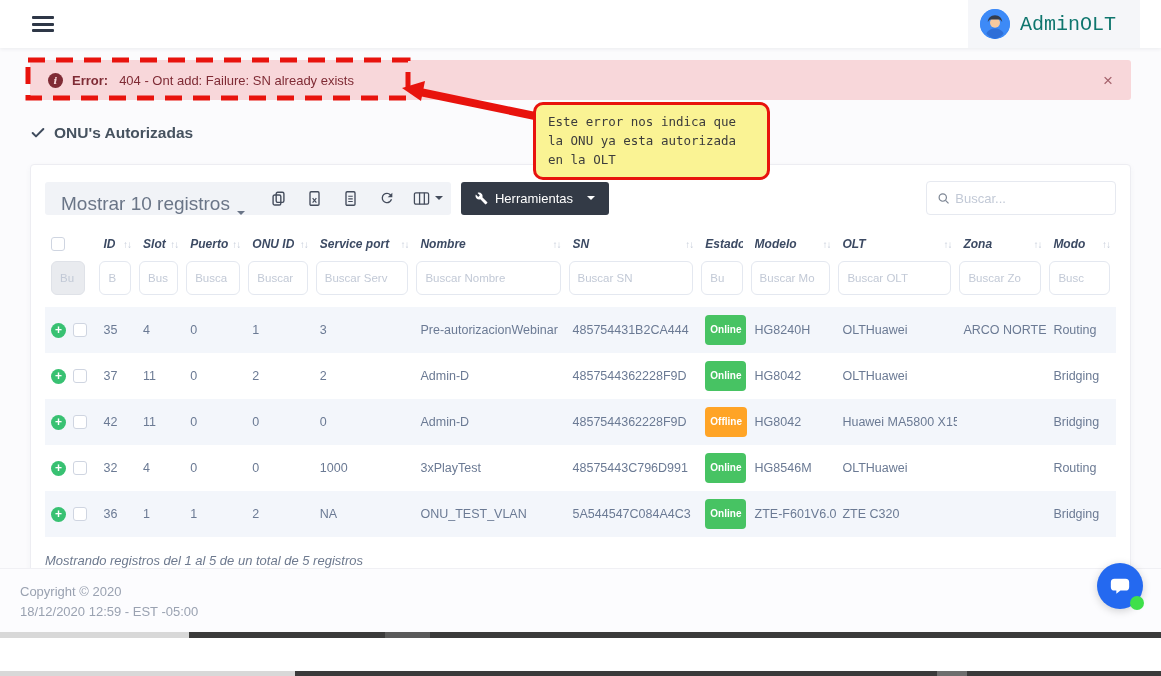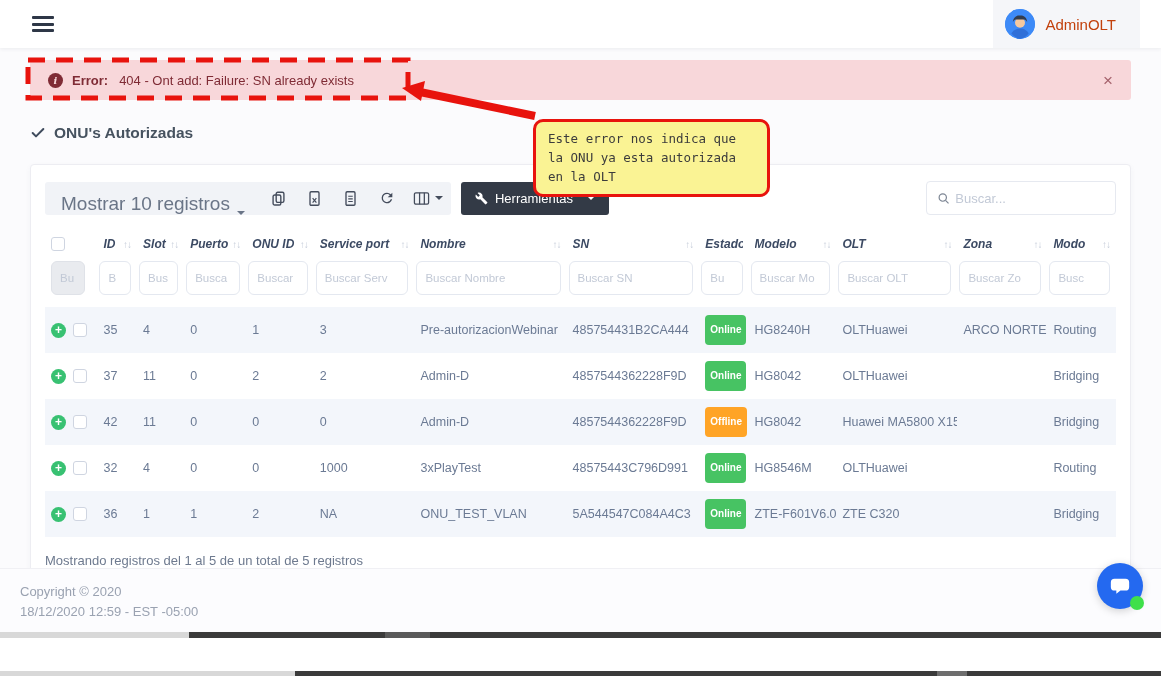--- a/index.html
+++ b/index.html
@@ -15,21 +15,21 @@
     box-shadow:0 1px 4px rgba(40,50,70,.08); display:flex; align-items:center;
     justify-content:space-between; padding-left:32px; z-index:6;
   }
   .hamburger { width:22px; cursor:pointer; }
   .hamburger span { display:block; height:3px; background:#2e3747; border-radius:1px; margin:3.5px 0; }
   .user-box {
     height:48px; background:#f5f6f9; display:flex; align-items:center; gap:10px;
     padding:0 24px 0 12px; margin-right:21px; cursor:pointer;
   }
   .avatar { width:30px; height:30px; border-radius:50%; overflow:hidden; background:#3d8af7; flex:0 0 auto; }
-  .user-name { font-size:15px; color:#c2410c; }
+  .user-name { font-size:20px; color:#0f766e;font-family:Liberation Mono, monospace; }
   
   .content {
     position:absolute; top:48px; left:0; right:0; height:520px;
     background:#fbfbfd; padding:12px 30px 0; overflow:hidden;
   }
   .alert {
     height:40px; background:#f8d7da; border-radius:3px; display:flex;
     align-items:center; padding:0 18px; color:#7f2b35; font-size:13px; gap:9px;
   }
   .info-icon {
@@ -106,41 +106,41 @@
   .checkbox {
     display:inline-block; width:14px; height:14px; border:1px solid #cfd5e1; border-radius:3px;
     background:#fff; cursor:pointer; flex:0 0 auto;
   }
   .badge {
     display:inline-block; color:#fff; font-size:10px; font-weight:bold;
     padding:10px 5px; border-radius:4px; line-height:1;
   }
   .badge.online  { background:#47c363; }
   .badge.offline { background:#ffa426;text-align:right; }
-  .table-info { margin-top:16px; padding:0 4px; font-size:13px; color:#6e7a8f; }
+  .table-info { margin-top:16px; padding:0 4px; font-size:13px; color:#6e7a8f;font-style:italic; }
   .pagination-row { display:flex; justify-content:flex-end; margin-top:14px; padding:0 8px; }
   .pagination { display:flex; }
   .page-item {
     min-width:34px; height:31px; display:flex; align-items:center; justify-content:center;
     border:1px solid #e3e7ef; background:#fff; color:#6c7a92; font-size:13px;
     padding:0 13px; margin-left:-1px; cursor:pointer;
   }
   .page-item:first-child { border-radius:4px 0 0 4px; margin-left:0; }
   .page-item:last-child  { border-radius:0 4px 4px 0; }
   .page-item.active { background:#6777ef; border-color:#6777ef; color:#fff; padding:0; }
   
   .footer {
     position:absolute; top:568px; left:0; right:0; height:64px; background:#fcfcfe;
     border-top:1px solid #f0f0f4; padding:13px 20px; font-size:13px; color:#9aa2b1; line-height:1.55;
   }
   
   .dashed-box { position:absolute; left:24px; top:56px; z-index:7; pointer-events:none; }
   .arrow-svg  { position:absolute; left:398px; top:80px; z-index:7; pointer-events:none; }
   .callout {
-    position:absolute; left:533px; top:119px; width:237px; z-index:7;
+    position:absolute; left:533px; top:102px; width:237px; z-index:7;
     background:#faf394; border:3px solid #e8130d; border-radius:10px;
     padding:8px 12px; font-family:"DejaVu Sans Mono", monospace;
     font-size:12.5px; color:#3c3c3c; line-height:1.5;
   }
   .chat-btn {
     position:absolute; right:18px; top:563px; width:46px; height:46px; border-radius:50%;
     background:#2469f0; z-index:8; cursor:pointer;
     display:flex; align-items:center; justify-content:center; box-shadow:0 2px 8px rgba(0,0,0,.18);
   }
   .chat-dot {

